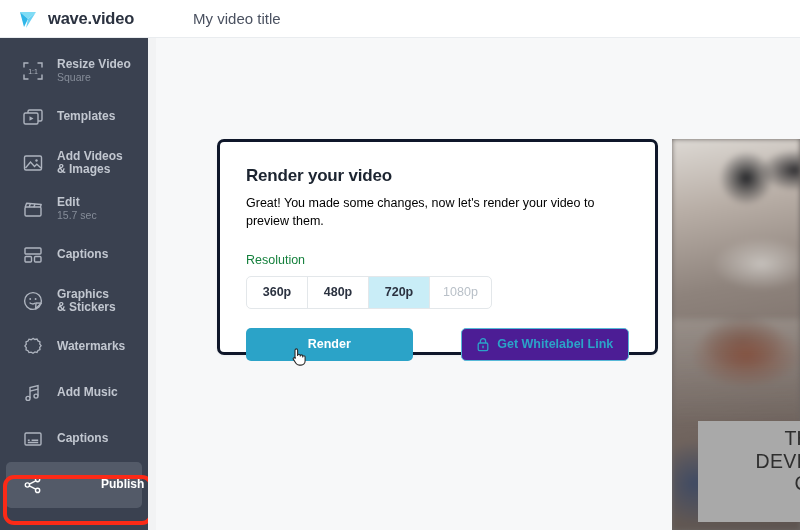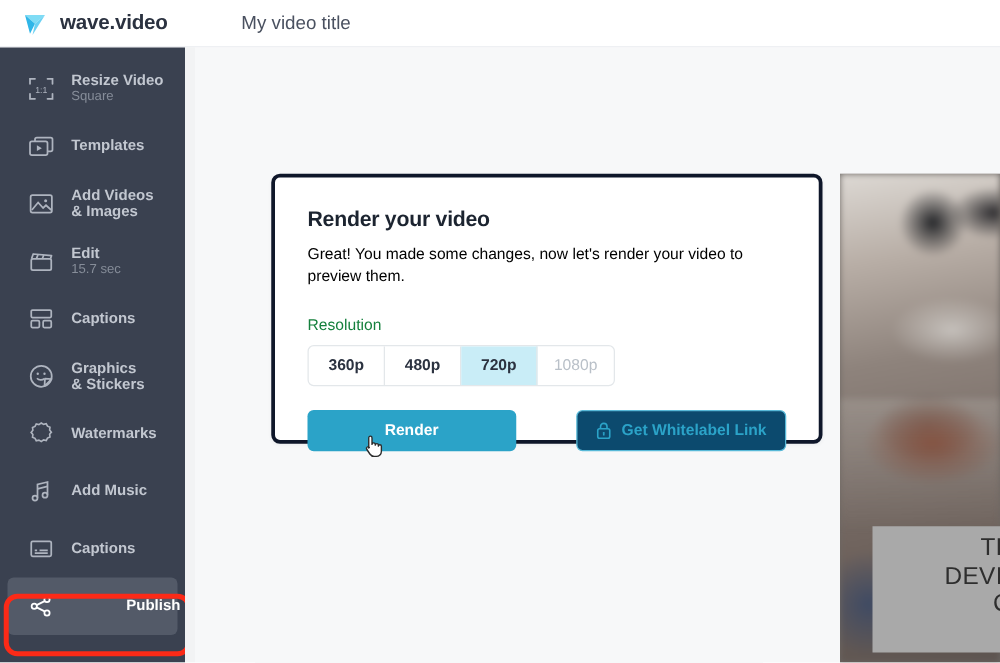--- a/index.html
+++ b/index.html
@@ -104,21 +104,21 @@
   .btn-render {
     position: relative;
     width: 181px; height: 33px; border-radius: 5px;
     background: #2ba3c8; color: #ffffff;
     display: flex; align-items: center; justify-content: center;
     font-size: 12.5px; font-weight: bold;
   }
   .btn-white {
     margin-left: 22px;
     width: 183px; height: 33px; border-radius: 5px;
-    background: #0c4a6e; border: 1.4px solid #57b9d8; color: #2ba3c8;
+    background: #4c1d95; border: 1.4px solid #57b9d8; color: #2ba3c8;
     display: flex; align-items: center; justify-content: center;
     font-size: 12.5px; font-weight: bold;
   }
   .btn-white .lock { margin-right: 7px; display: flex; }
 
   
   .cursor { position: absolute; left: 44px; top: 18px; width: 17px; height: 20px; }
 
   
   .preview {

